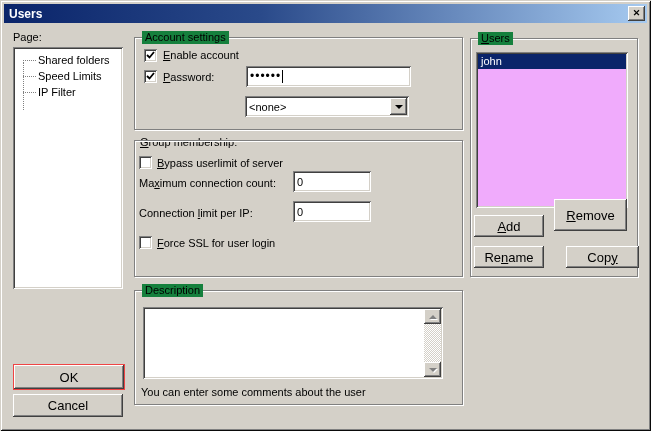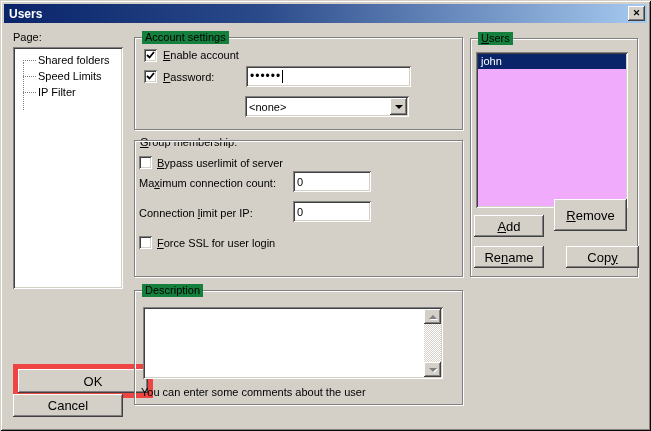--- a/index.html
+++ b/index.html
@@ -37,21 +37,21 @@
     background:#fff;
     box-shadow: inset 1px 1px #808080, inset -1px -1px #fff, inset 2px 2px #404040, inset -2px -2px #d4d0c8;
   }
   .btn {
     position:absolute;
     background:#d4d0c8;
     box-shadow: inset -1px -1px #404040, inset 1px 1px #fff, inset -2px -2px #808080, inset 2px 2px #d4d0c8;
     display:flex; align-items:center; justify-content:center;
     font-size:13px;
   }
-  .btn.default { border:5px solid #ef4444;padding-left:20px; }
+  .btn.default { border:1px solid #ef4444; }
   .groupbox {
     position:absolute;
     border:1px solid #808080;
     box-shadow: 1px 1px 0 #fff, inset 1px 1px 0 #fff;
   }
   .groupbox .legend {
     position:absolute; top:-7px; left:7px;
     background:#15803d; padding:0 3px; line-height:13px;
   }
   .label { position:absolute; line-height:13px; white-space:nowrap; }

